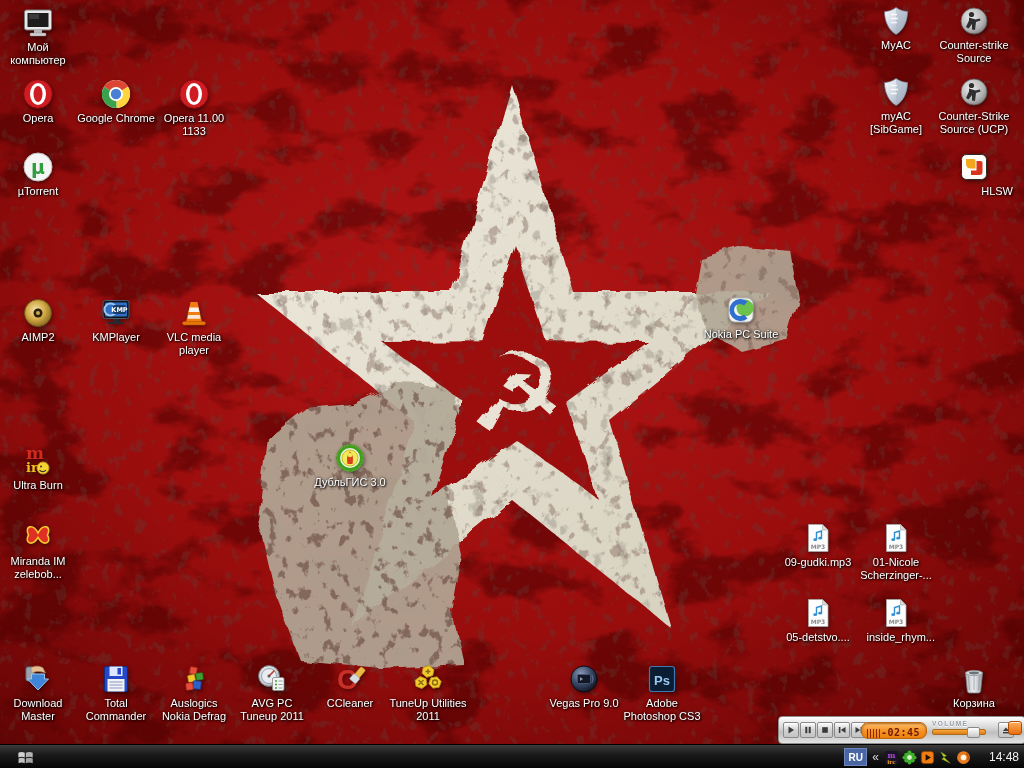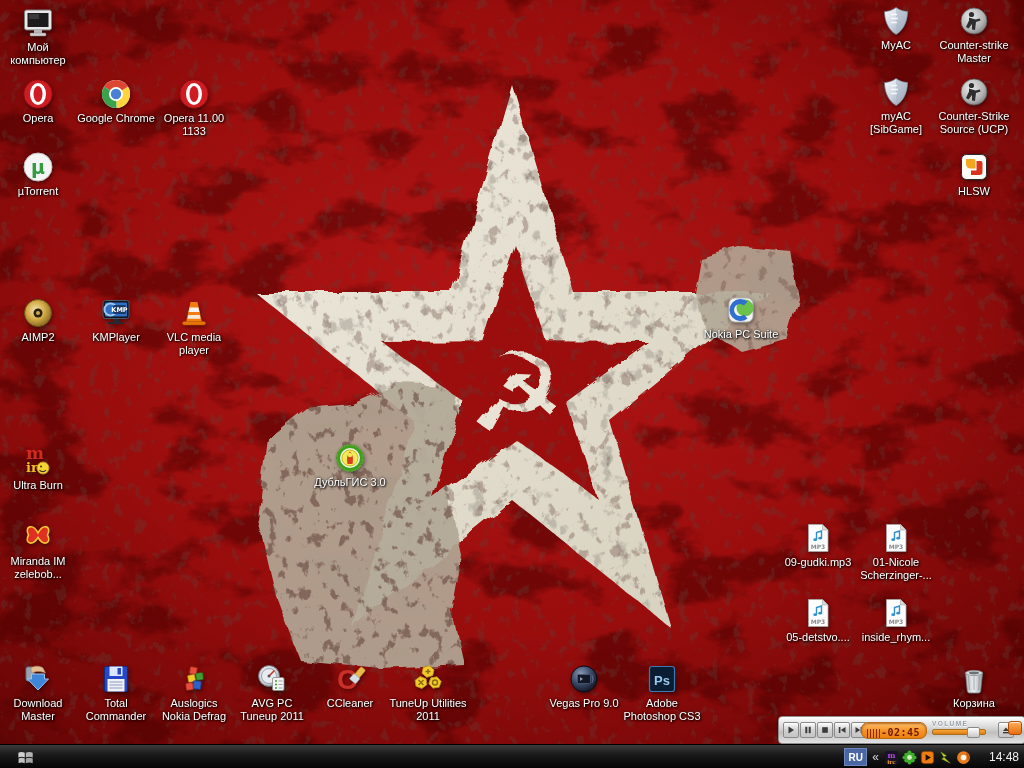--- a/index.html
+++ b/index.html
@@ -281,21 +281,21 @@
                 <stop offset="0.7" stop-color="#b0b0b0"></stop>
                 <stop offset="1" stop-color="#7c7c7c"></stop>
               </radialGradient>
             </defs>
             <circle cx="17" cy="17" r="13" fill="url(#gc13)" stroke="#5a5a5a" stroke-width="0.8"></circle>
             <circle cx="14.5" cy="10.5" r="2.6" fill="#2e2e2e"></circle>
             <path d="M12,13.5 l6.5,2 l4.5,-1 l0.5,2 l-4.5,1.5 l-1,8 l-3,-0.5 l0,-5.5 l-3.5,4.5 l-2.5,-1.5 l3,-6.5 Z" fill="#2e2e2e"></path>
             <text x="27" y="7.5" font-size="4" fill="#555" font-family="DejaVu Sans">css</text>
           </svg>
         </div>
-        <div class="lbl">Counter-strike Master</div>
+        <div class="lbl">Counter-strike Source</div>
       </div>
       <div class="desk-icon" style="left: 857px; top: 75px;">
         <div class="art">
           <svg viewBox="0 0 34 34">
             <defs>
               <linearGradient id="gs14" x1="0" y1="0" x2="1" y2="1">
                 <stop offset="0" stop-color="#ffffff"></stop>
                 <stop offset="0.5" stop-color="#c9d2de"></stop>
                 <stop offset="1" stop-color="#8a96a8"></stop>
               </linearGradient>
@@ -318,21 +318,21 @@
               </radialGradient>
             </defs>
             <circle cx="17" cy="17" r="13" fill="url(#gc15)" stroke="#5a5a5a" stroke-width="0.8"></circle>
             <circle cx="14.5" cy="10.5" r="2.6" fill="#2e2e2e"></circle>
             <path d="M12,13.5 l6.5,2 l4.5,-1 l0.5,2 l-4.5,1.5 l-1,8 l-3,-0.5 l0,-5.5 l-3.5,4.5 l-2.5,-1.5 l3,-6.5 Z" fill="#2e2e2e"></path>
             <text x="27" y="7.5" font-size="4" fill="#555" font-family="DejaVu Sans">css</text>
           </svg>
         </div>
         <div class="lbl">Counter-Strike Source (UCP)</div>
       </div>
-      <div class="desk-icon" style="left: 935px; top: 150px;">
+      <div class="desk-icon" style="left: 935px; top: 150px; text-align: right;">
         <div class="art">
           <svg viewBox="0 0 34 34">
             <rect x="4.5" y="4.5" width="25" height="25" rx="5" fill="#fdfdf8" stroke="#2a2a2a"></rect>
             <path d="M9,9 h7.5 a2,2 0 0 1 2,2 v7.5 h-5 a4.5,4.5 0 0 1 -4.5,-4.5 Z" fill="#f2a71f"></path>
             <path d="M19.5,11 h4 a2,2 0 0 1 2,2 v9 a3,3 0 0 1 -3,3 h-8.5 v-4.5 h5.5 Z" fill="#d8341c"></path>
           </svg>
         </div>
         <div class="lbl">HLSW</div>
       </div>
       <div class="desk-icon" style="left: 779px; top: 521px;">
@@ -367,21 +367,21 @@
             <path d="M7.5,3.5 h14 l5.5,5.5 v21.5 h-19.5 Z" fill="#fdfdfd" stroke="#a8a8a8" stroke-width="0.8"></path>
             <path d="M21.5,3.5 l5.5,5.5 h-5.5 Z" fill="#d8d8d8" stroke="#a8a8a8" stroke-width="0.6"></path>
             <path d="M15.5,18.5 v-7 l5,-1.5 v7" fill="none" stroke="#2f8fd0" stroke-width="1.4"></path>
             <ellipse cx="14.2" cy="18.7" rx="1.9" ry="1.4" fill="#2f8fd0"></ellipse>
             <ellipse cx="19.2" cy="17.2" rx="1.9" ry="1.4" fill="#2f8fd0"></ellipse>
             <text x="17" y="27.5" font-size="6" font-weight="bold" text-anchor="middle" fill="#8a8a8a" font-family="DejaVu Sans">MP3</text>
           </svg>
         </div>
         <div class="lbl">05-detstvo....</div>
       </div>
-      <div class="desk-icon" style="left: 857px; top: 596px;">
+      <div class="desk-icon" style="left: 857px; top: 596px; text-align: right;">
         <div class="art">
           <svg viewBox="0 0 34 34">
             <path d="M7.5,3.5 h14 l5.5,5.5 v21.5 h-19.5 Z" fill="#fdfdfd" stroke="#a8a8a8" stroke-width="0.8"></path>
             <path d="M21.5,3.5 l5.5,5.5 h-5.5 Z" fill="#d8d8d8" stroke="#a8a8a8" stroke-width="0.6"></path>
             <path d="M15.5,18.5 v-7 l5,-1.5 v7" fill="none" stroke="#2f8fd0" stroke-width="1.4"></path>
             <ellipse cx="14.2" cy="18.7" rx="1.9" ry="1.4" fill="#2f8fd0"></ellipse>
             <ellipse cx="19.2" cy="17.2" rx="1.9" ry="1.4" fill="#2f8fd0"></ellipse>
             <text x="17" y="27.5" font-size="6" font-weight="bold" text-anchor="middle" fill="#8a8a8a" font-family="DejaVu Sans">MP3</text>
           </svg>
         </div>

